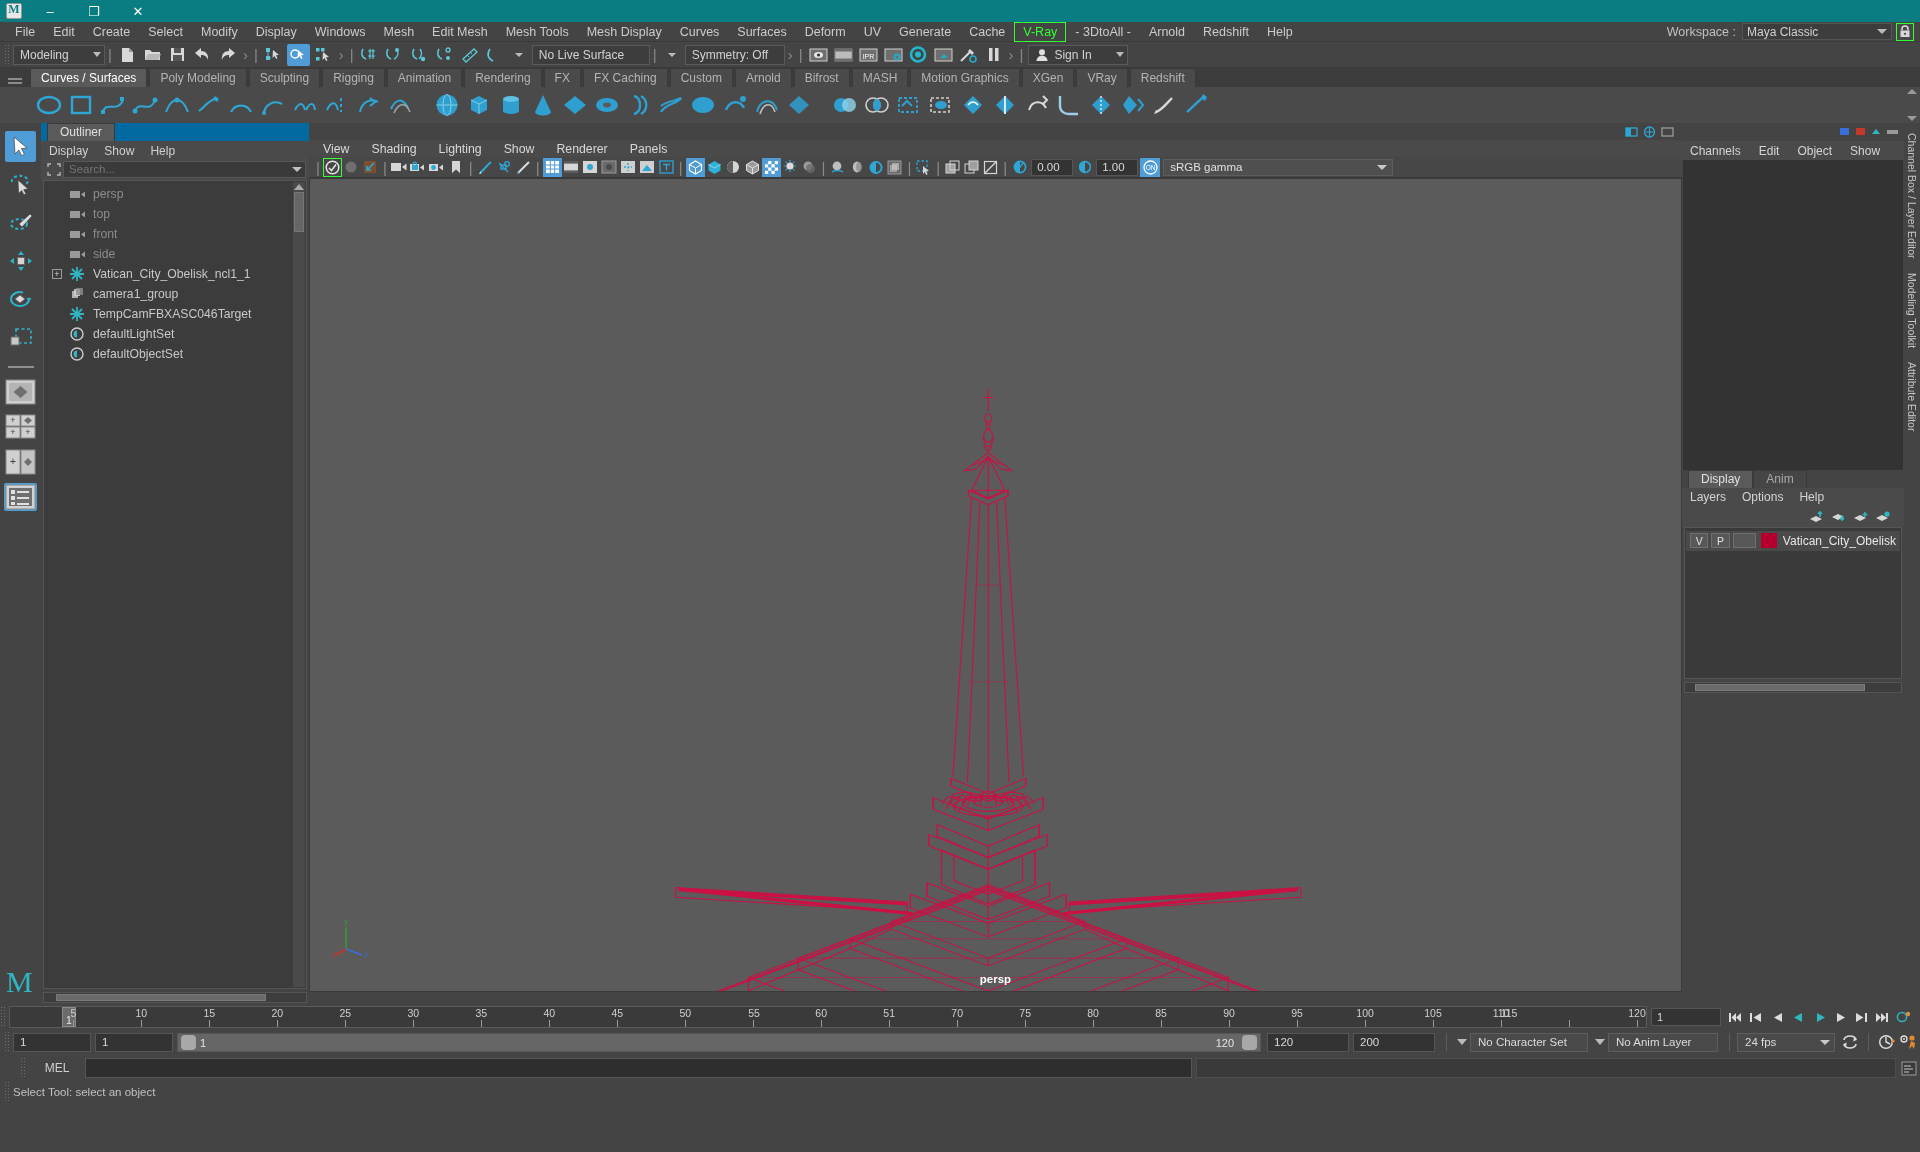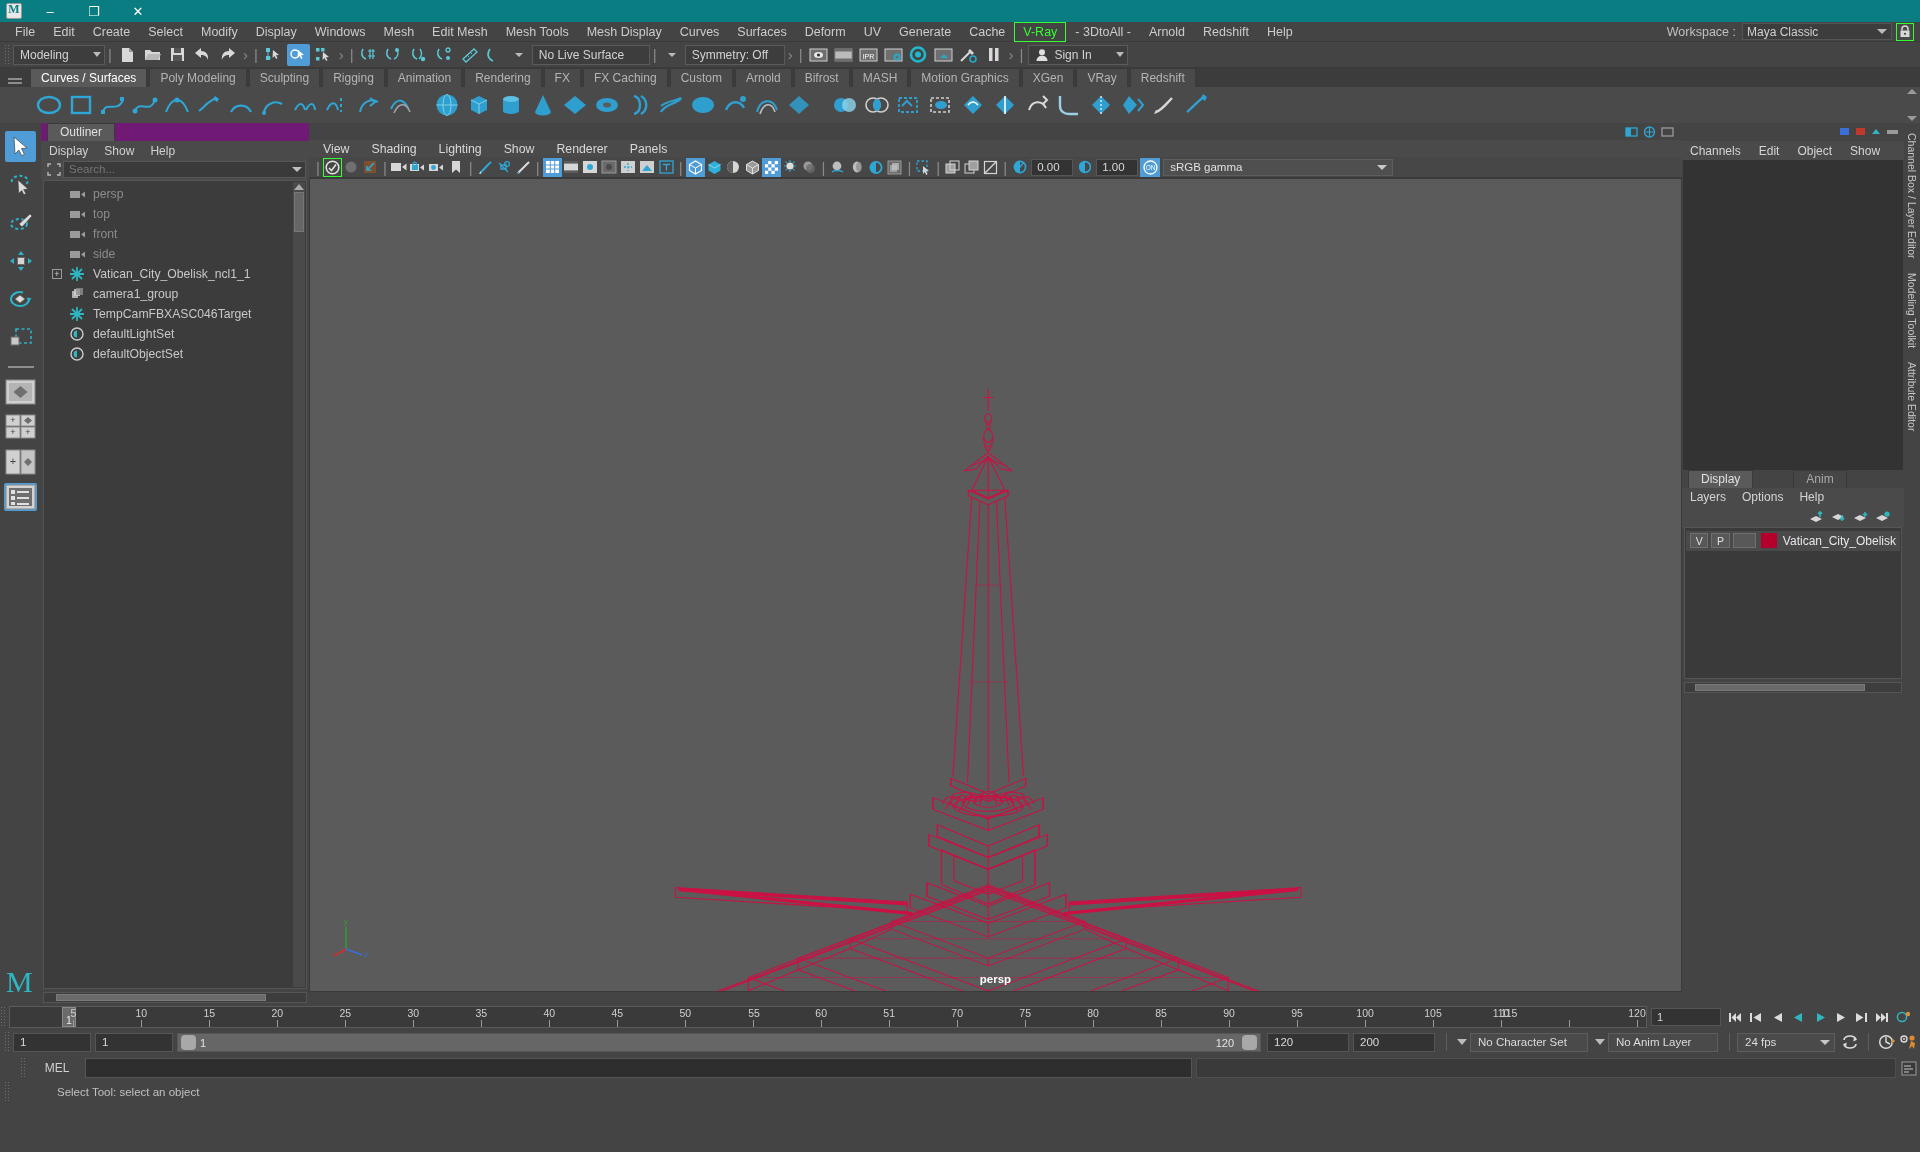--- a/index.html
+++ b/index.html
@@ -133,26 +133,26 @@
   }
   #toolbox .tb.sel { background:#4f9cd6; }
   #toolbox .hr { width:26px; height:2px; background:#8e8e8e; margin:14px auto 10px; }
   #toolbox .logo {
     position:absolute; bottom:8px; left:6px; width:28px; height:28px;
     color:#2fb6c0; font-size:30px; font-family:"Liberation Serif", serif; line-height:26px;
   }
 
   
   #outliner { width:268px; background:#444444; display:flex; flex-direction:column; flex:0 0 auto;}
-  .panel-tabrow { height:18px; display:flex; align-items:flex-end; padding-left:6px; background:#701a75;}
+  .panel-tabrow { height:18px; display:flex; align-items:flex-end; padding-left:6px; background:#0369a1;}
   .panel-tab {
     padding:2px 12px; font-size:12px; background:#5a5a5a; color:#e0e0e0;
     border:1px solid #3a3a3a; border-bottom:none; line-height:13px;
   }
-  .panel-tab.inactive { background:#464646; color:#a8a8a8;margin-left:40px; }
+  .panel-tab.inactive { background:#464646; color:#a8a8a8; }
   .panel-menubar { height:19px; background:#4a4a4a; display:flex; align-items:center; padding-left:8px; }
   .panel-menubar .pm { font-size:12px; color:#d0d0d0; margin-right:16px; }
   #outliner .searchrow {
     height:20px; background:#4a4a4a; display:flex; align-items:center; padding:0 3px 2px 3px;
   }
   #outliner .srch-icon {
     width:19px;height:16px;flex:0 0 auto;display:flex;align-items:center;justify-content:center;
   }
   #outliner .srch-input {
     flex:1 1 auto; height:17px; background:#3a3a3a; border:1px solid #575757;
@@ -310,21 +310,21 @@
   #rangerow .ico { width:22px; height:20px; display:flex; align-items:center; justify-content:center; flex:0 0 auto;}
 
   
   #melrow { height:26px; background:#444444; display:flex; align-items:center; padding-left:20px; }
   #melrow .mellabel { width:56px; text-align:center; font-size:12px; color:#d0d0d0; flex:0 0 auto;}
   #melinput { height:20px; background:#2e2e2e; border:1px solid #555; flex:1 1 auto; margin-right:4px;}
   #melrow .secondfld { width:700px; height:20px; background:#3a3a3a; border:1px solid #4e4e4e; flex:0 0 auto;}
   #melrow .endico { width:22px; height:20px; display:flex; align-items:center; justify-content:center; margin-left:2px;}
 
   
-  #statusbar { height:22px; background:#444444; display:flex; align-items:center; padding-left:4px;gap:44px;}
+  #statusbar { height:22px; background:#444444; display:flex; align-items:center; padding-left:4px;}
   #statusbar .txt { font-size:11.5px; color:#c0c0c0; }
 
   svg { display:block; }
 </style>
 </head>
 <body>
 
 <div id="titlebar">
   <div class="app-icon"></div>
   <div class="wbtns">

